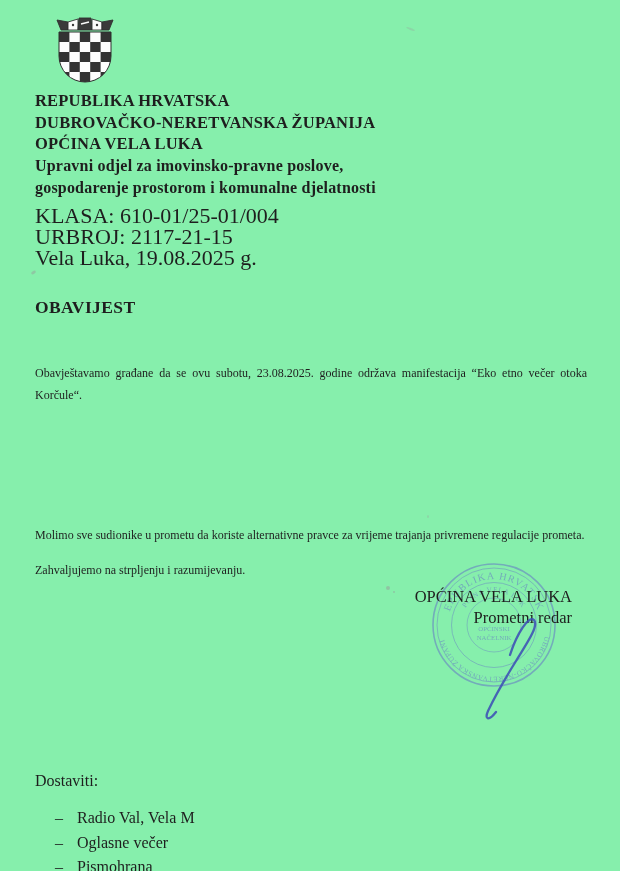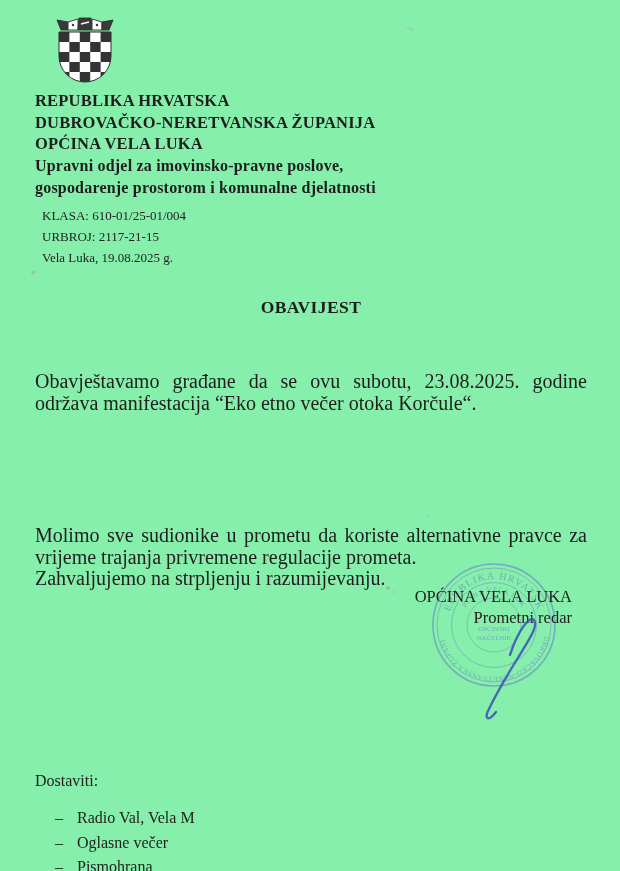--- a/index.html
+++ b/index.html
@@ -12,25 +12,25 @@
     overflow:hidden;
     -webkit-font-smoothing:antialiased;
   }
   .abs{position:absolute;}
   
   .coa{left:54px;top:15px;width:62px;height:72px;}
   
   .letterhead{left:35px;top:90px;width:520px;font-weight:bold;font-size:16.5px;line-height:21.7px;letter-spacing:.2px;}
   .letterhead .dept{font-size:16px;}
   
-  .refblock{left:42px;top:205px;width:420px;font-size:13px;line-height:21.2px;}
+  .refblock{left:35px;top:205px;width:420px;font-size:22px;line-height:21.2px;}
   
-  .title{left:35px;top:297px;width:552px;text-align:center;font-weight:bold;font-size:17.5px;letter-spacing:.4px;}
+  .title{left:35px;top:297px;width:552px;font-weight:bold;font-size:17.5px;letter-spacing:.4px;}
   
-  .para{left:35px;width:552px;font-size:20px;line-height:21.8px;text-align:justify;}
+  .para{left:35px;width:552px;font-size:12px;line-height:21.8px;text-align:justify;}
   .p1{top:351px;}
   .p2{top:413px;}
   .p3{top:489px;margin-top:36px;}
   .p4{top:548px;text-align:left;}
   .para strong{font-weight:bold;}
   
   .sigblock{right:48px;top:586px;width:300px;text-align:right;font-size:16.5px;line-height:21px;z-index:3;}
   
   .stamp{left:429px;top:560px;width:130px;height:130px;color:#6476c6;opacity:.55;filter:blur(.45px);z-index:2;}
   

